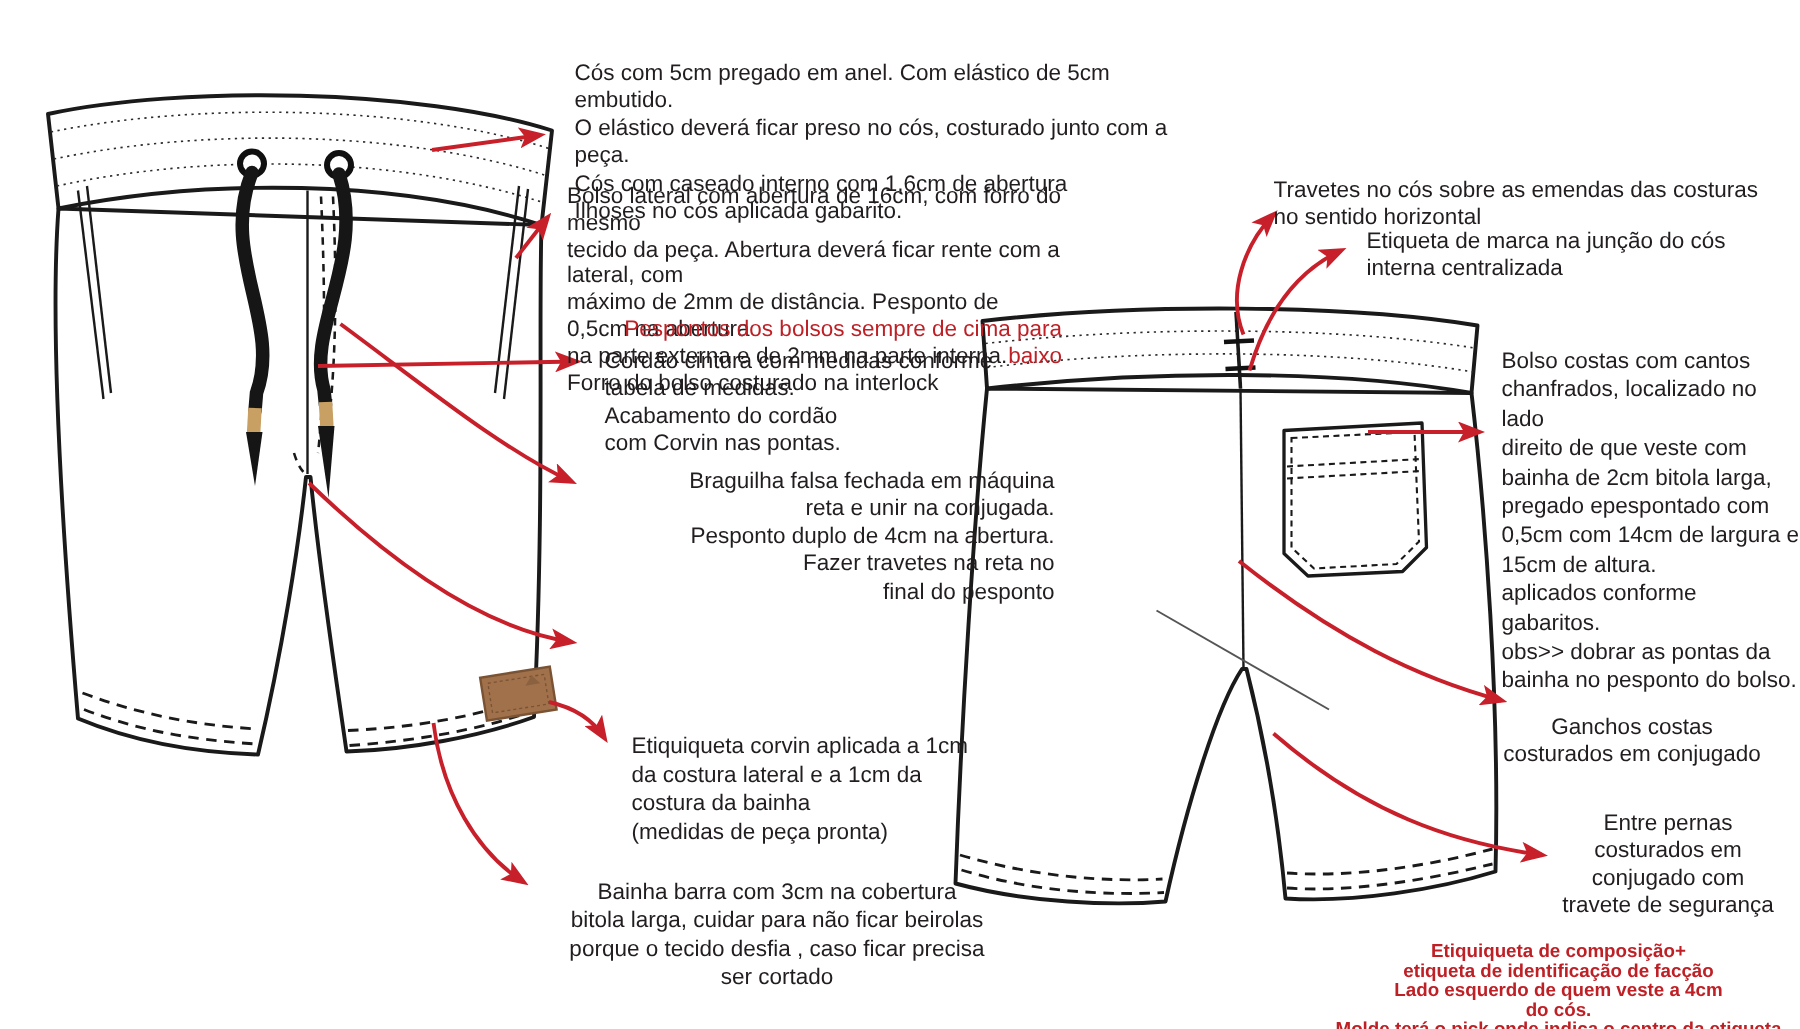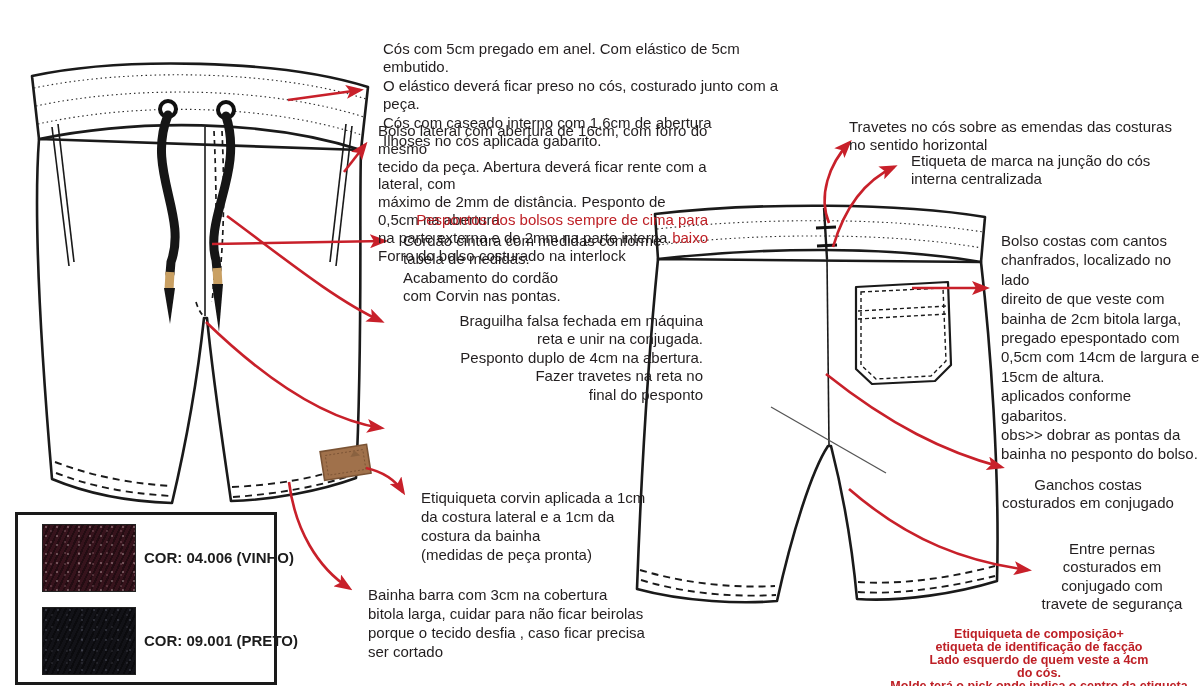--- a/index.html
+++ b/index.html
@@ -175,21 +175,21 @@
 Pesponto duplo de 4cm na abertura.
 Fazer travetes na reta no
 final do pesponto</div>
 
 
   <div class="note" style="left:421px;top:488px;width:280px;line-height:19px;">Etiquiqueta corvin aplicada a 1cm
 da costura lateral e a 1cm da
 costura da bainha
 (medidas de peça pronta)</div>
 
-  <div class="note" style="left:368px;top:585px;width:300px;line-height:19px;">Bainha barra com 3cm na cobertura
+  <div class="note" style="left:368px;top:585px;width:300px;line-height:19px;text-align:center;">Bainha barra com 3cm na cobertura
 bitola larga, cuidar para não ficar beirolas
 porque o tecido desfia , caso ficar precisa
 ser cortado</div>
 
   <div class="note" style="left:849px;top:118px;width:360px;">Travetes no cós sobre as emendas das costuras
 no sentido horizontal</div>
 
   <div class="note" style="left:911px;top:152px;width:300px;">Etiqueta de marca na junção do cós
 interna centralizada</div>
 
@@ -212,20 +212,14 @@
 costurados em
 conjugado com
 travete de segurança</div>
 
   <div class="note-composition" style="position:absolute;left:878px;top:628px;width:322px;white-space:pre-line;">Etiquiqueta de composição+
 etiqueta de identificação de facção
 Lado esquerdo de quem veste a 4cm
 do cós.
 Molde terá o pick onde indica o centro da etiqueta</div>
 
-  <div class="color-box">
-    <div class="swatch swatch-vinho"></div>
-    <div class="swatch-label l1">COR: 04.006 (VINHO)</div>
-    <div class="swatch swatch-preto"></div>
-    <div class="swatch-label l2">COR: 09.001 (PRETO)</div>
-  </div>
 
 </div>
 
 </body></html>

